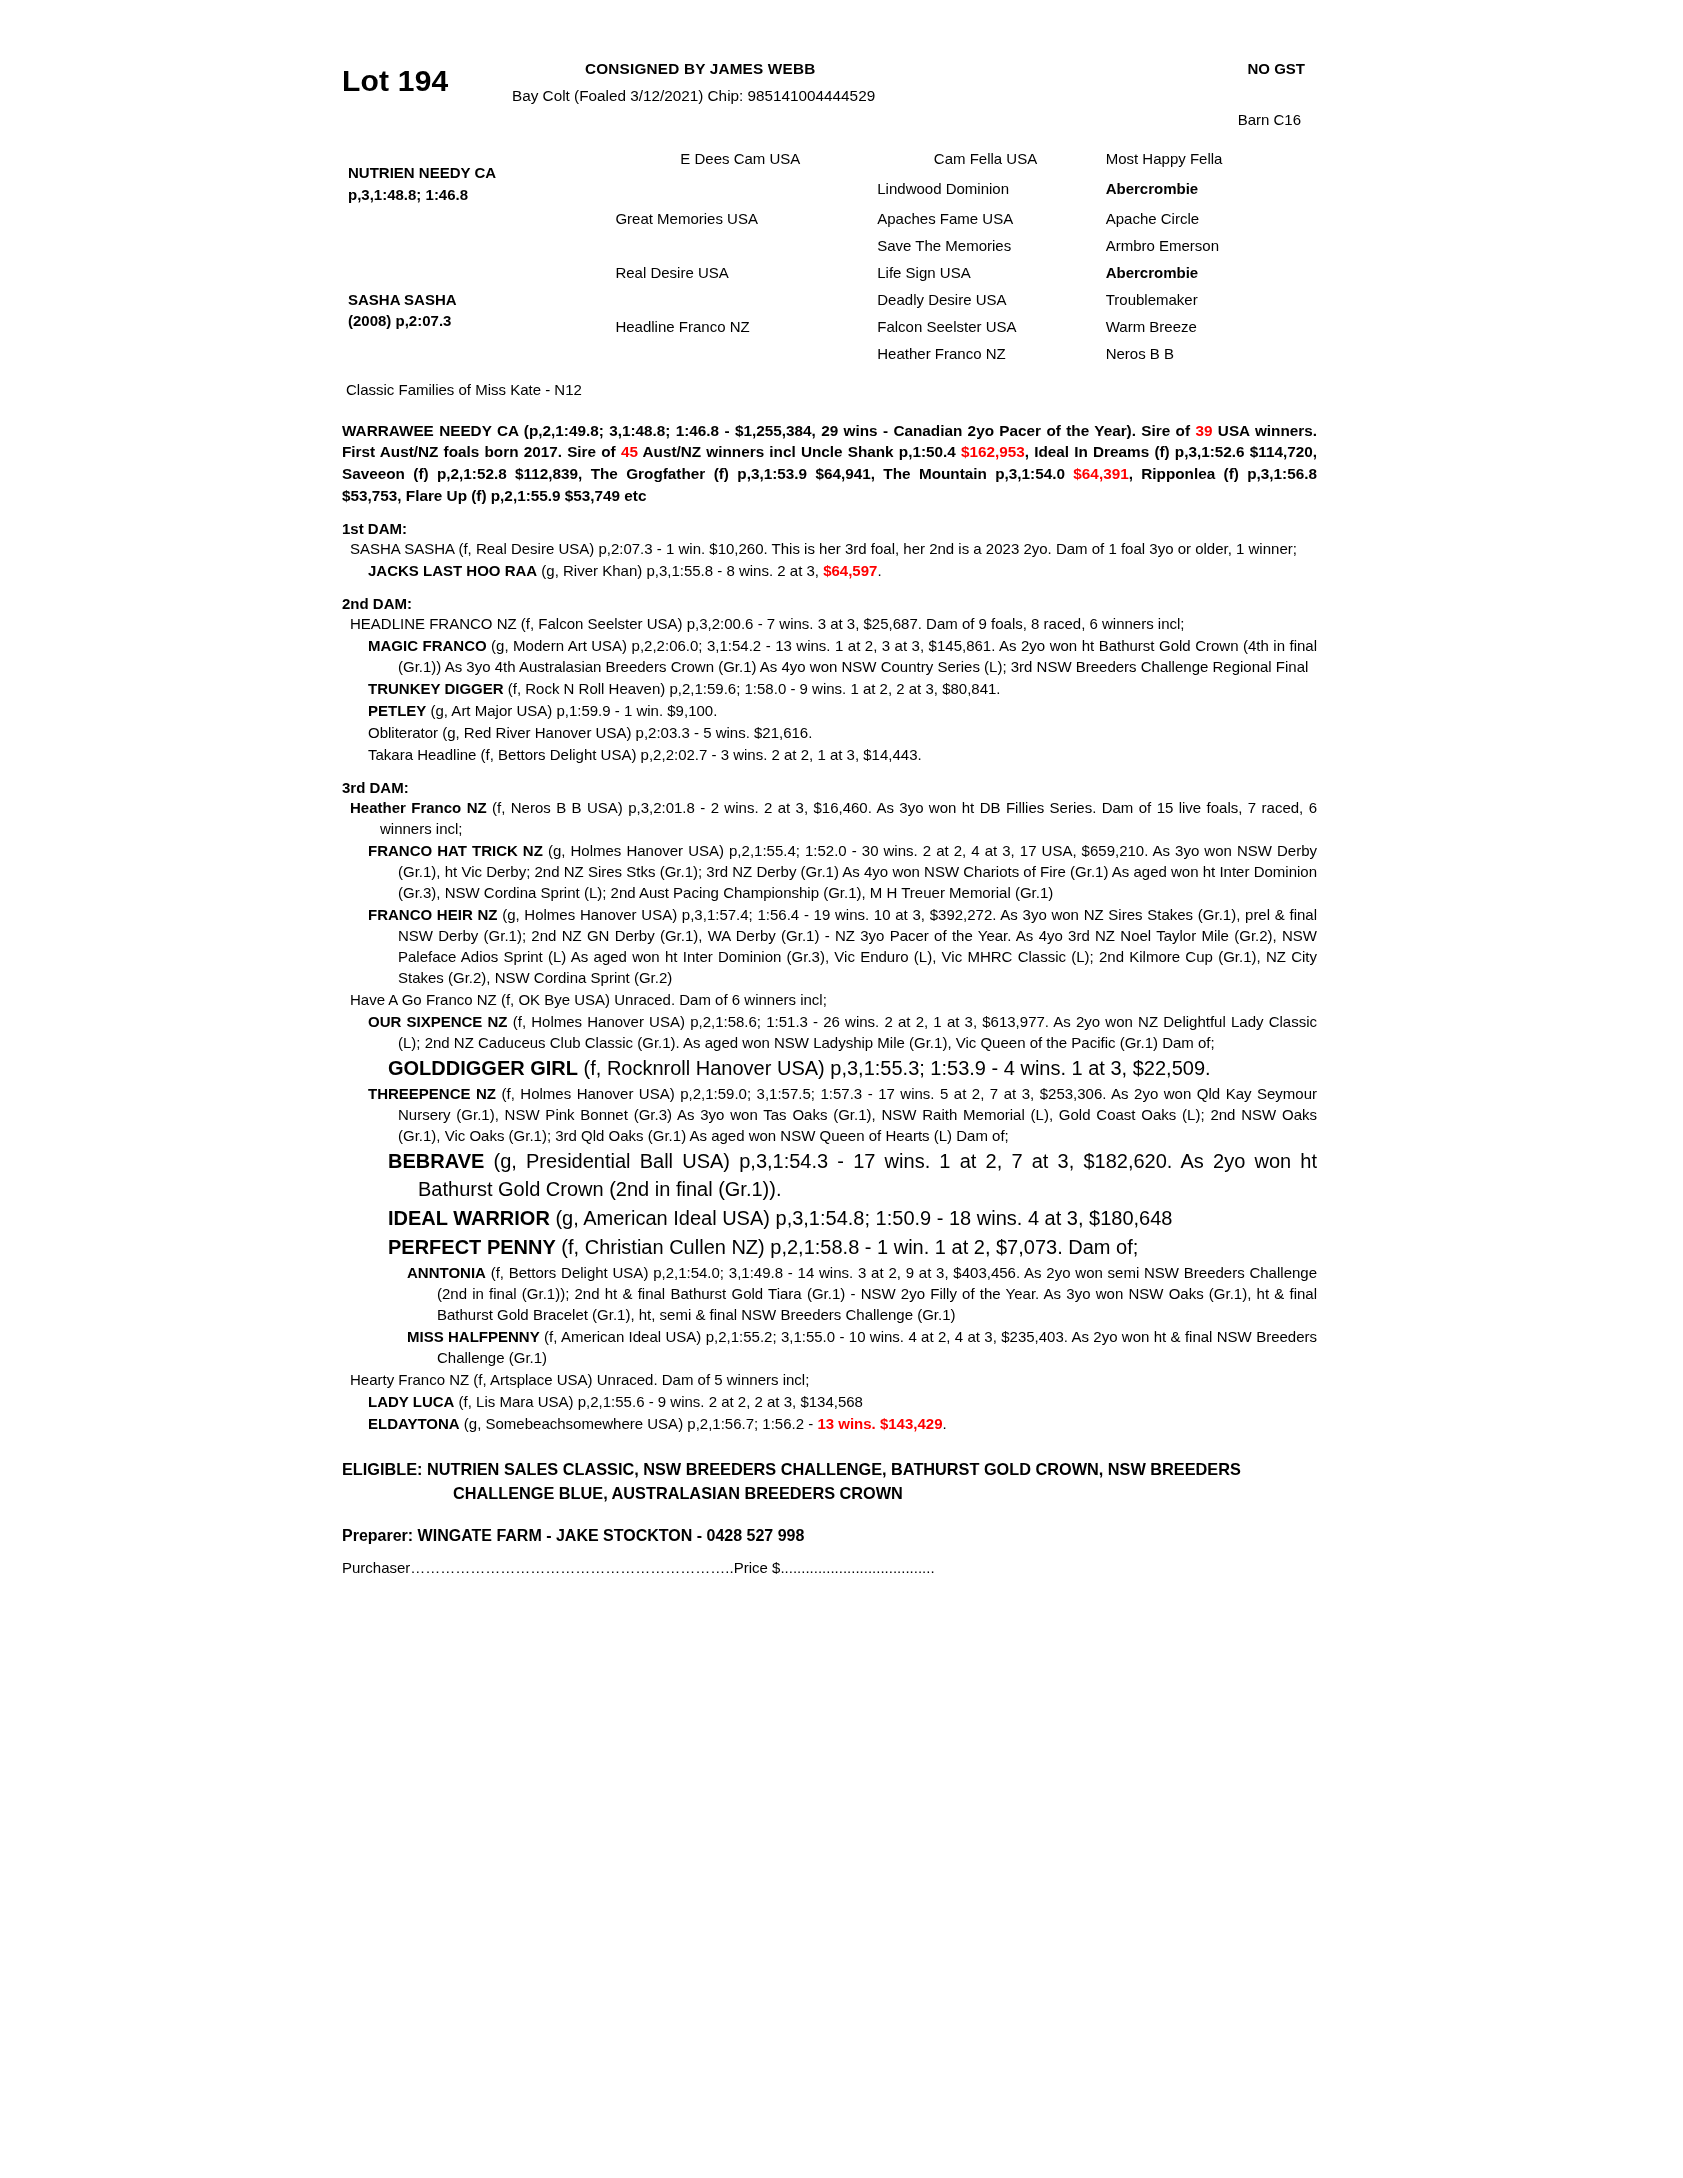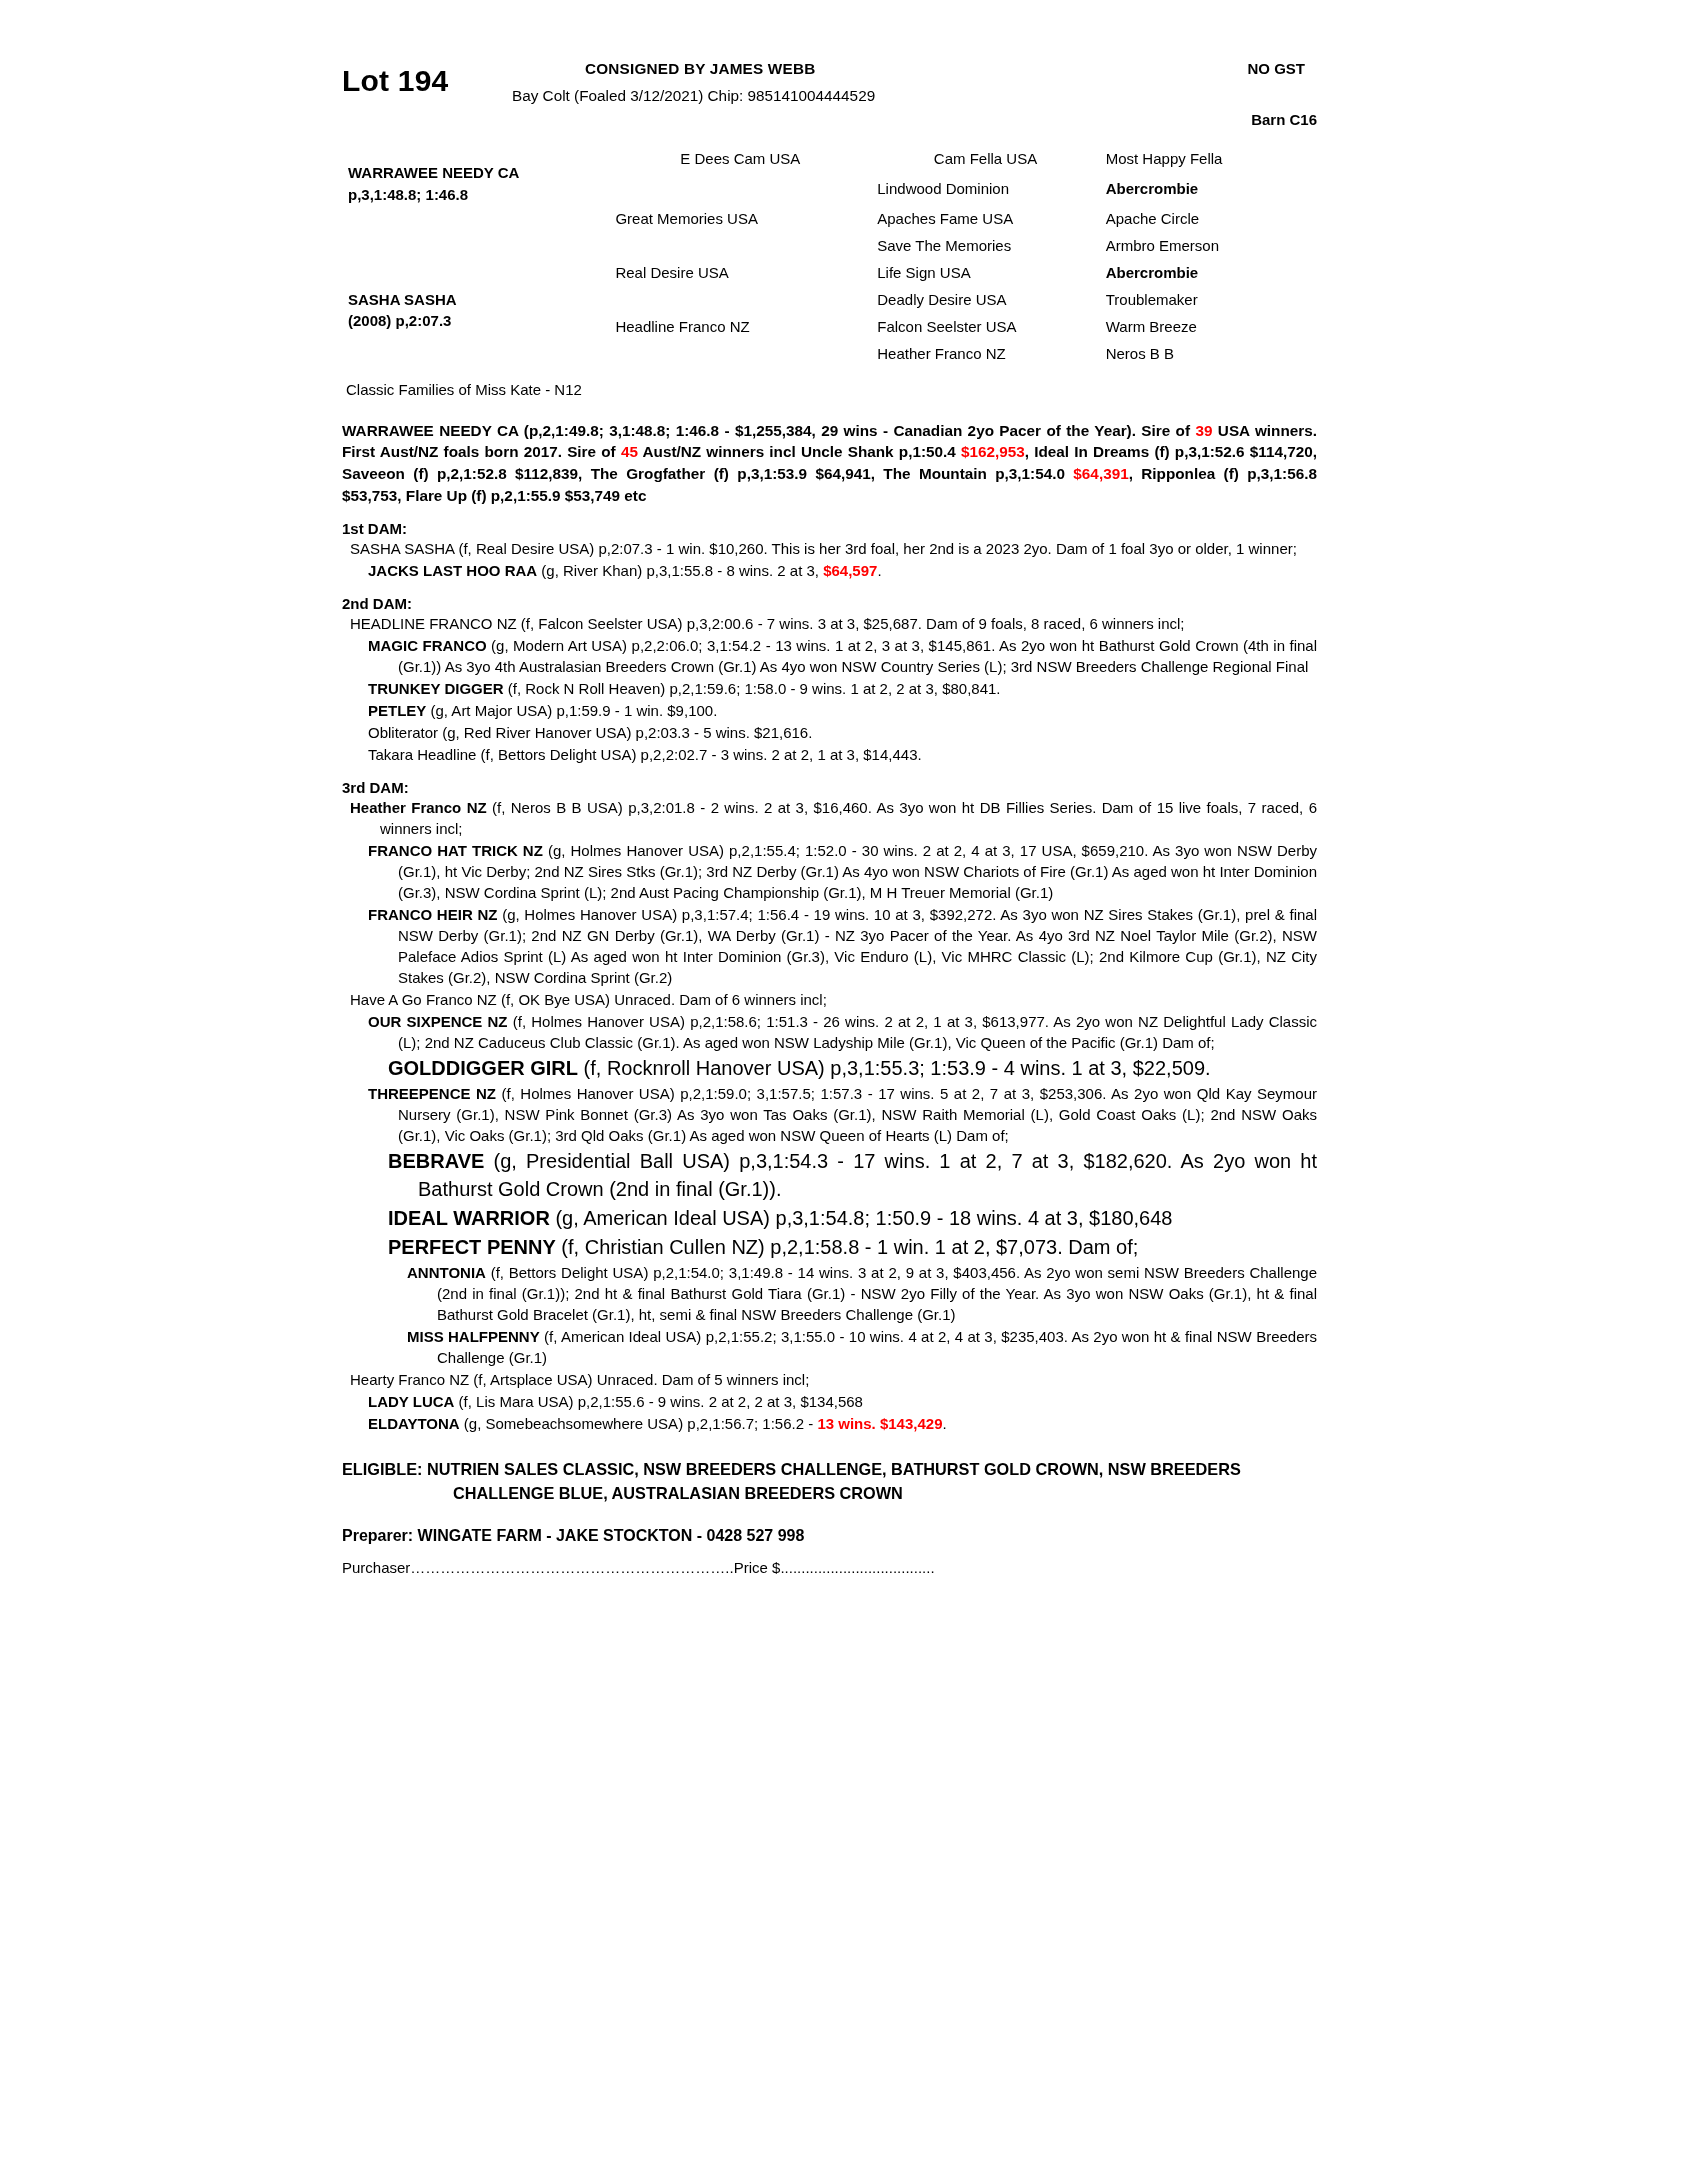--- a/index.html
+++ b/index.html
@@ -53,24 +53,24 @@
   }
   .nogst {
     position: absolute;
     right: 12px;
     top: 16px;
     font-size: 15px;
     font-weight: bold;
   }
   .barn {
     position: absolute;
-    right: 0;
+    right: 16px;
     top: 67px;
     font-size: 15px;
-    font-weight: bold;
+    font-weight: normal;
   }
 
   
   table.ped {
     border-collapse: collapse;
     width: 975px;
     table-layout: fixed;
     margin-top: 8px;
   }
   table.ped td {
@@ -171,21 +171,21 @@
     <div class="consignor">CONSIGNED BY JAMES WEBB</div>
     <div class="descr">Bay Colt (Foaled 3/12/2021) Chip: 985141004444529</div>
     <div class="nogst">NO GST</div>
     <div class="barn">Barn C16</div>
   </div>
 
   <table class="ped outer">
     <tbody>
           <tr>
       <td class="colA" rowspan="2">
-        <div class="b" style="margin-top:14px">WARRAWEE NEEDY CA</div>
+        <div class="b" style="margin-top:14px">NUTRIEN NEEDY CA</div>
         <div class="b">p,3,1:48.8; 1:46.8</div>
       </td>
       <td class="colB">E Dees Cam USA</td>
       <td class="colC">Cam Fella USA</td>
       <td class="colD">Most Happy Fella</td>
     </tr>
     <tr>
       <td></td>
       <td>Lindwood Dominion</td>
       <td class="b">Abercrombie</td>

